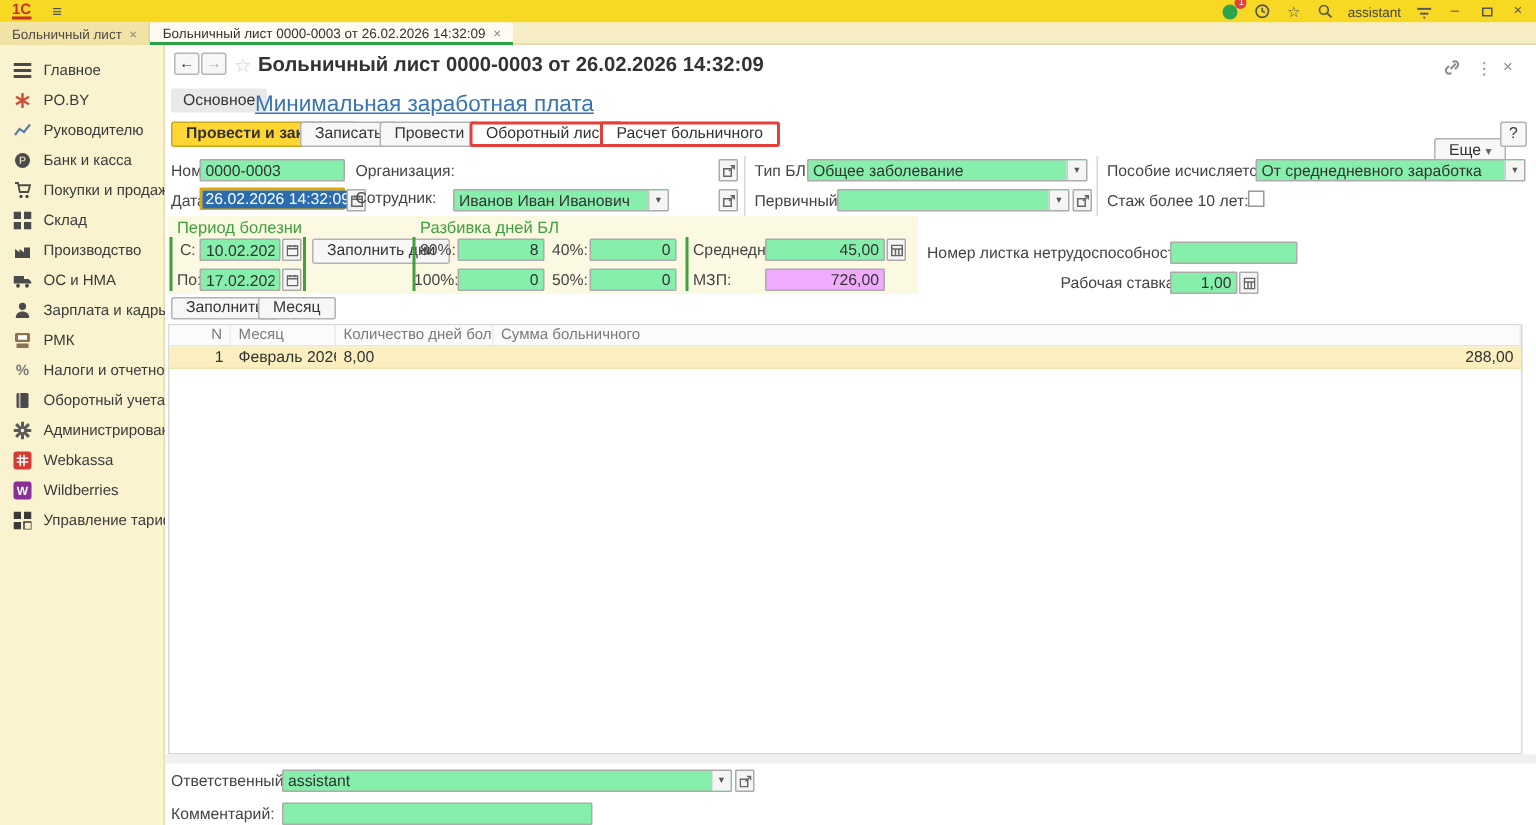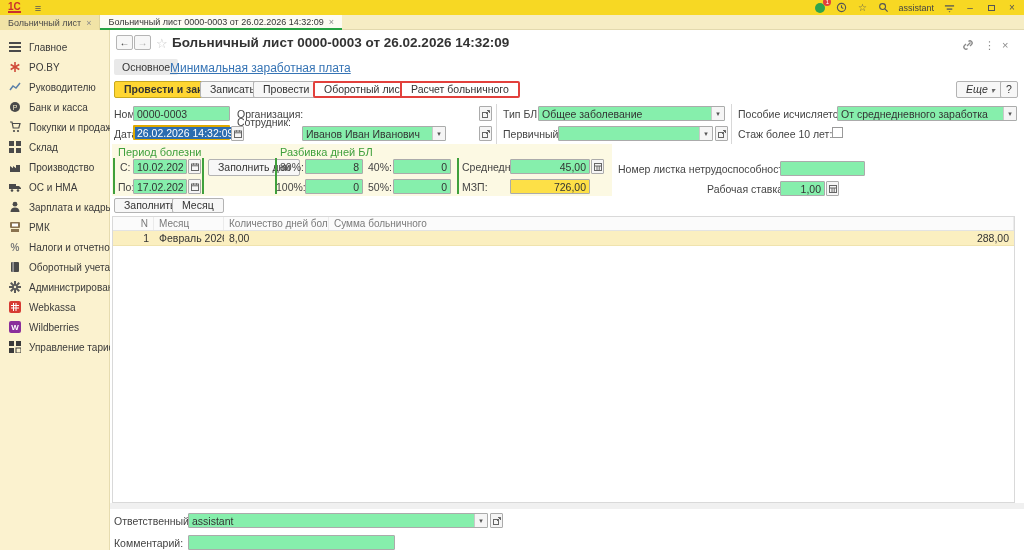--- a/index.html
+++ b/index.html
@@ -34,33 +34,33 @@
   .side-item .lb { margin-left:8px; font-size:10px; color:#3a3a3a; white-space:nowrap; }
   .logo-sq { width:12px; height:12px; border-radius:2px; color:#fff; font-size:8px; font-weight:bold; display:flex; align-items:center; justify-content:center; }
 
   
   #main { position:absolute; left:110px; top:30px; width:914px; height:520px; background:#fff; }
   .navbtn { position:absolute; width:17px; height:15px; border:1px solid #B5B5B5; background:#F7F7F7; border-radius:2px; text-align:center; line-height:13px; font-size:10px; cursor:pointer; }
   #doc-title { position:absolute; left:62px; top:5px; font-size:13.5px; font-weight:bold; color:#333; white-space:nowrap; }
   .hdr-ico { position:absolute; top:9px; color:#8a8a8a; font-size:11px; cursor:pointer; }
 
   .nav-main { position:absolute; left:4px; top:29px; background:#E9E9E9; border-radius:2px; padding:2px 8px; font-size:10.5px; color:#333; cursor:pointer; }
-  .nav-link { position:absolute; left:60px; top:31px; color:#3674B5; text-decoration:underline; font-size:12px; cursor:pointer; white-space:nowrap; }
+  .nav-link { position:absolute; left:60px; top:31px; color:#3674B5; text-decoration:underline; font-size:15px; cursor:pointer; white-space:nowrap; }
 
   .btn { position:absolute; height:17px; border:1px solid #B3B3B3; background:#F7F7F7; border-radius:2px; font-size:10.5px; color:#333; padding:0 9px; line-height:15px; cursor:pointer; white-space:nowrap; }
   .btn.primary { background:#FFD633; border-color:#C8A91E; font-weight:bold; }
   .btn.red-hl { border:2px solid #E2403C; line-height:13px; background:#fff; }
   .btn .dd-g { font-size:8px; color:#666; margin-left:3px; }
 
   .lbl { position:absolute; font-size:10.5px; color:#444; white-space:nowrap; }
   .fld { position:absolute; height:15px; border:1px solid #ABABAB; background:#86efac; border-radius:1px; display:flex; align-items:center; }
   .fld input { border:none; outline:none; background:transparent; width:100%; height:100%; font-family:"Liberation Sans",sans-serif; font-size:10.5px; color:#333; padding:0 3px; }
   .fld input.num { text-align:right; }
   .fld .dd { flex:none; width:13px; height:100%; border-left:1px solid #C9C9C9; background:#F5F5F5; text-align:center; font-size:7px; line-height:13px; color:#555; cursor:pointer; }
-  .fld.ro { background:#fde047; }
+  .fld.ro { background:#f0abfc; }
   .sq-btn { position:absolute; width:13px; height:15px; border:1px solid #ABABAB; background:#F5F5F5; border-radius:1px; display:flex; align-items:center; justify-content:center; cursor:pointer; }
   .fld.focused { border:2px solid #E0A900; }
   .sel-text { background:#2B6CB0; color:#fff; font-size:10.5px; padding:0 2px; white-space:nowrap; }
   .vsep { position:absolute; width:1px; background:#D8D8D8; }
   .gbar { position:absolute; width:2px; background:#3FA03C; }
   .sec-title { position:absolute; color:#3FA03C; font-size:11px; white-space:nowrap; }
   .sect-bg { position:absolute; background:#FCF9E3; }
   .checkbox { position:absolute; width:11px; height:11px; border:1px solid #999; background:#fff; cursor:pointer; }
 
   
@@ -310,21 +310,21 @@
     <span class="hdr-ico" style="left:892px;">×</span>
 
     <span class="nav-main">Основное</span>
     <span class="nav-link">Минимальная заработная плата</span>
 
     <span class="btn primary" style="left:4px;top:51px;">Провести и закрыть</span>
     <span class="btn" style="left:90px;top:51px;">Записать</span>
     <span class="btn" style="left:143px;top:51px;">Провести</span>
     <span class="btn red-hl" style="left:203px;top:51px;">Оборотный лист</span>
     <span class="btn red-hl" style="left:290px;top:51px;">Расчет больничного</span>
-    <span class="btn" style="left:846px;top:51px;font-style:italic;"><span>Еще</span><span class="dd-g">▾</span></span>
+    <span class="btn" style="left:846px;top:62px;"><span>Еще</span><span class="dd-g">▾</span></span>
     <span class="btn" style="left:890px;top:51px;padding:0 5px;">?</span>
 
     <span class="lbl" style="left:4px;top:78px;">Номер:</span>
     <span class="fld" style="left:23px;top:76px;width:97px;">
         <input value="0000-0003" style="">
       </span>
 
     <span class="lbl" style="left:127px;top:78px;">Организация:</span>
     <span class="sq-btn" style="left:369px;top:76px;">
         <svg width="8" height="8" viewBox="0 0 8 8">
@@ -353,21 +353,21 @@
     <span class="fld focused" style="left:23px;top:95px;width:97px;">
         <span class="sel-text">26.02.2026 14:32:09</span>
       </span>
     <span class="sq-btn" style="left:121px;top:96px;">
         <svg width="8" height="8" viewBox="0 0 8 8">
           <rect x="0.5" y="1" width="7" height="6.5" fill="none" stroke="#666"></rect>
           <path d="M0.5 2.8 h7 M2.5 0.3 v1.5 M5.5 0.3 v1.5" stroke="#666"></path>
         </svg>
       </span>
 
-    <span class="lbl" style="left:127px;top:86px;">Сотрудник:</span>
+    <span class="lbl" style="left:127px;top:96px;">Сотрудник:</span>
     <span class="fld" style="left:192px;top:96px;width:144px;">
         <input value="Иванов Иван Иванович" style="">
         <span class="dd">▾</span>
       </span>
     <span class="sq-btn" style="left:369px;top:96px;">
         <svg width="8" height="8" viewBox="0 0 8 8">
           <rect x="0.5" y="2.5" width="5" height="5" fill="none" stroke="#666"></rect>
           <path d="M4 4 L7.5 0.5 M5 0.5 h2.5 v2.5" stroke="#666" fill="none"></path>
         </svg>
       </span>

